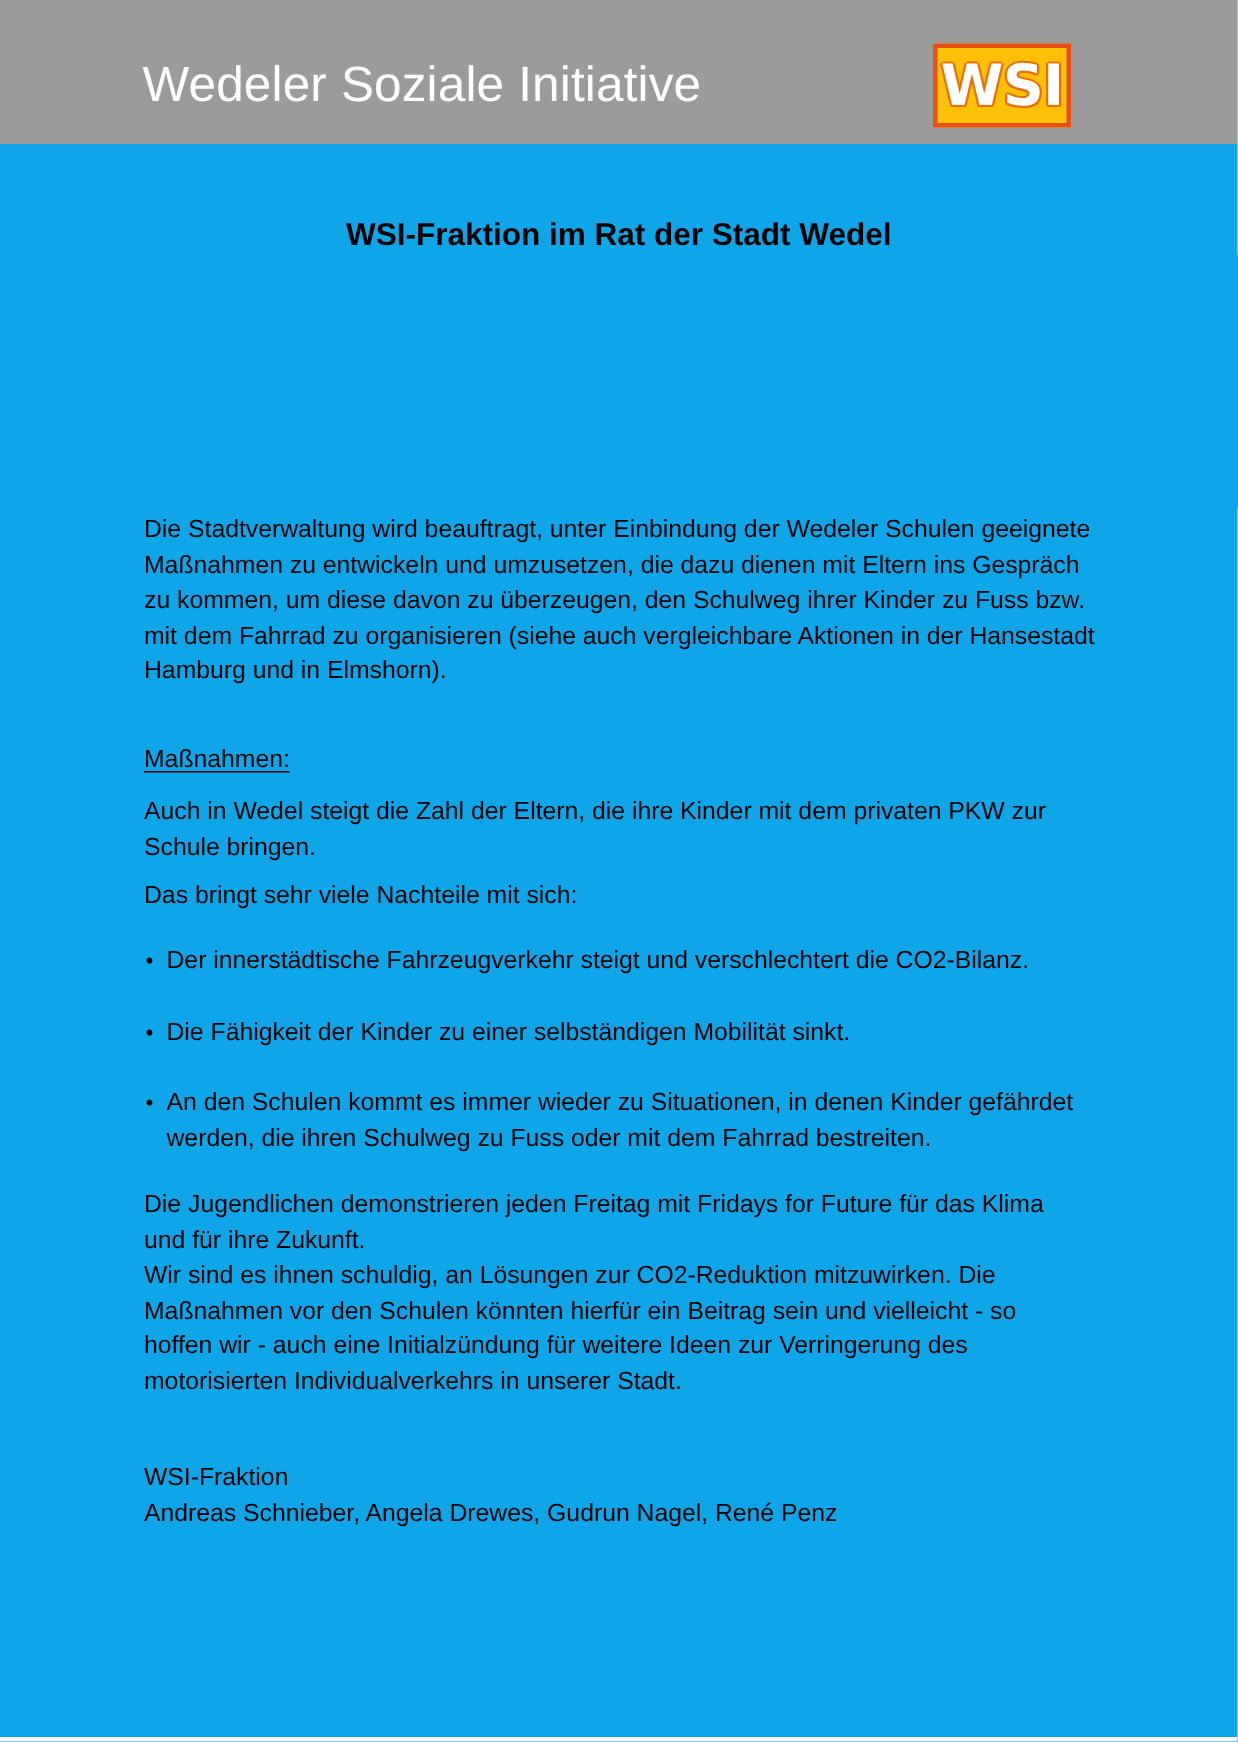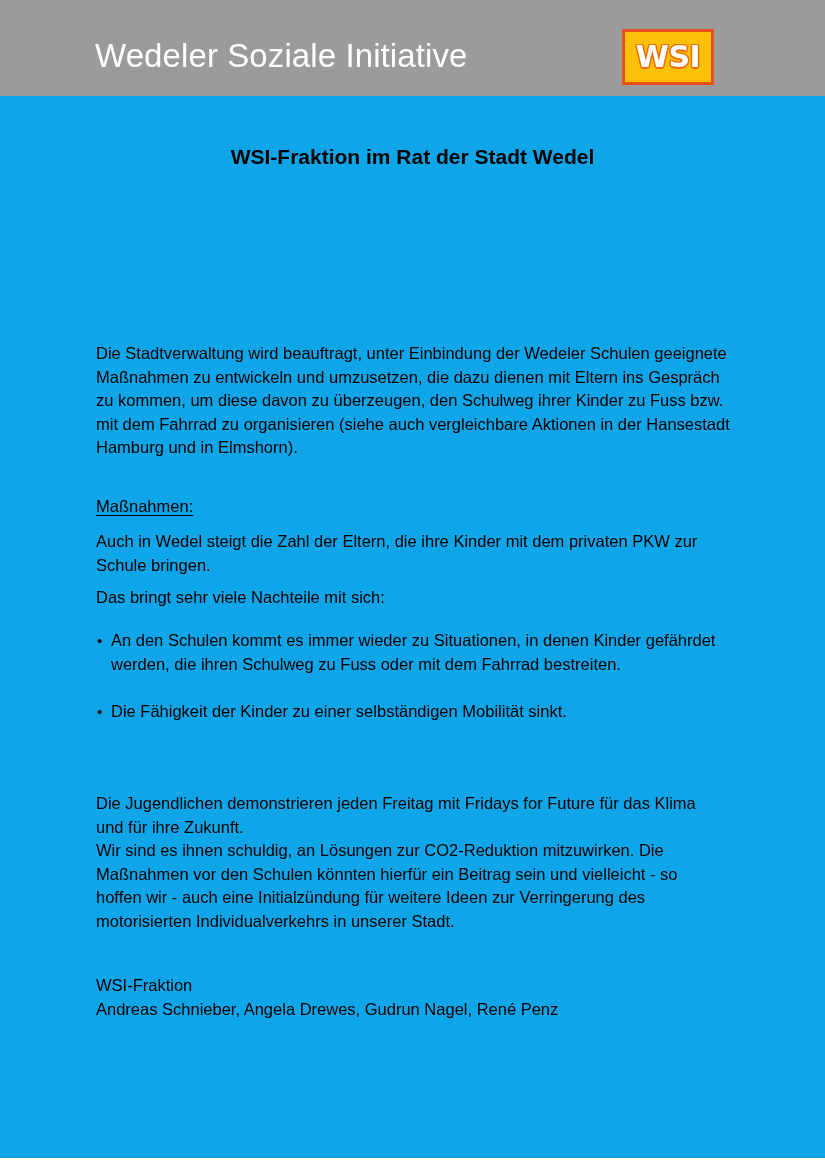--- a/index.html
+++ b/index.html
@@ -47,21 +47,21 @@
     height: 56px;
     background: #ffc107;
     border: 3px solid #e8501a;
     box-sizing: border-box;
     display: flex;
     align-items: center;
     justify-content: center;
   }
   .logo-text {
     font-family: "DejaVu Sans", sans-serif;
-    font-size: 30px;
+    font-size: 38px;
     font-weight: 700;
     line-height: 1;
     color: #ffffff;
     letter-spacing: -0.5px;
     text-shadow:
       1.5px 0 0 #ef6c00,
      -1.5px 0 0 #ef6c00,
       0 1.5px 0 #ef6c00,
       0 -1.5px 0 #ef6c00,
       1px 1px 0 #ef6c00,
@@ -190,22 +190,23 @@
 
     <p class="block intro">Die Stadtverwaltung wird beauftragt, unter Einbindung der Wedeler Schulen geeignete Maßnahmen zu entwickeln und umzusetzen, die dazu dienen mit Eltern ins Gespräch zu kommen, um diese davon zu überzeugen, den Schulweg ihrer Kinder zu Fuss bzw. mit dem Fahrrad zu organisieren (siehe auch vergleichbare Aktionen in der Hansestadt Hamburg und in Elmshorn).</p>
 
     <div class="reason-heading">Maßnahmen:</div>
 
     <p class="block reason-p1">Auch in Wedel steigt die Zahl der Eltern, die ihre Kinder mit dem privaten PKW zur Schule bringen.</p>
 
     <p class="block reason-p2">Das bringt sehr viele Nachteile mit sich:</p>
 
     <ul class="bullets">
+      <li>Der innerstädtische Fahrzeugverkehr steigt und verschlechtert die CO2-Bilanz.</li>
+      <li>Die Fähigkeit der Kinder zu einer selbständigen Mobilität sinkt.</li>
       <li>An den Schulen kommt es immer wieder zu Situationen, in denen Kinder gefährdet werden, die ihren Schulweg zu Fuss oder mit dem Fahrrad bestreiten.</li>
-      <li>Die Fähigkeit der Kinder zu einer selbständigen Mobilität sinkt.</li>
     </ul>
 
     <p class="block closing-1">Die Jugendlichen demonstrieren jeden Freitag mit Fridays for Future für das Klima und für ihre Zukunft.</p>
 
     <p class="block closing-2">Wir sind es ihnen schuldig, an Lösungen zur CO2-Reduktion mitzuwirken. Die Maßnahmen vor den Schulen könnten hierfür ein Beitrag sein und vielleicht - so hoffen wir - auch eine Initialzündung für weitere Ideen zur Verringerung des motorisierten Individualverkehrs in unserer Stadt.</p>
 
     <div class="block signature">
       <span class="sig-line">WSI-Fraktion</span>
       <span class="sig-line">Andreas Schnieber, Angela Drewes, Gudrun Nagel, René Penz</span>
     </div>

